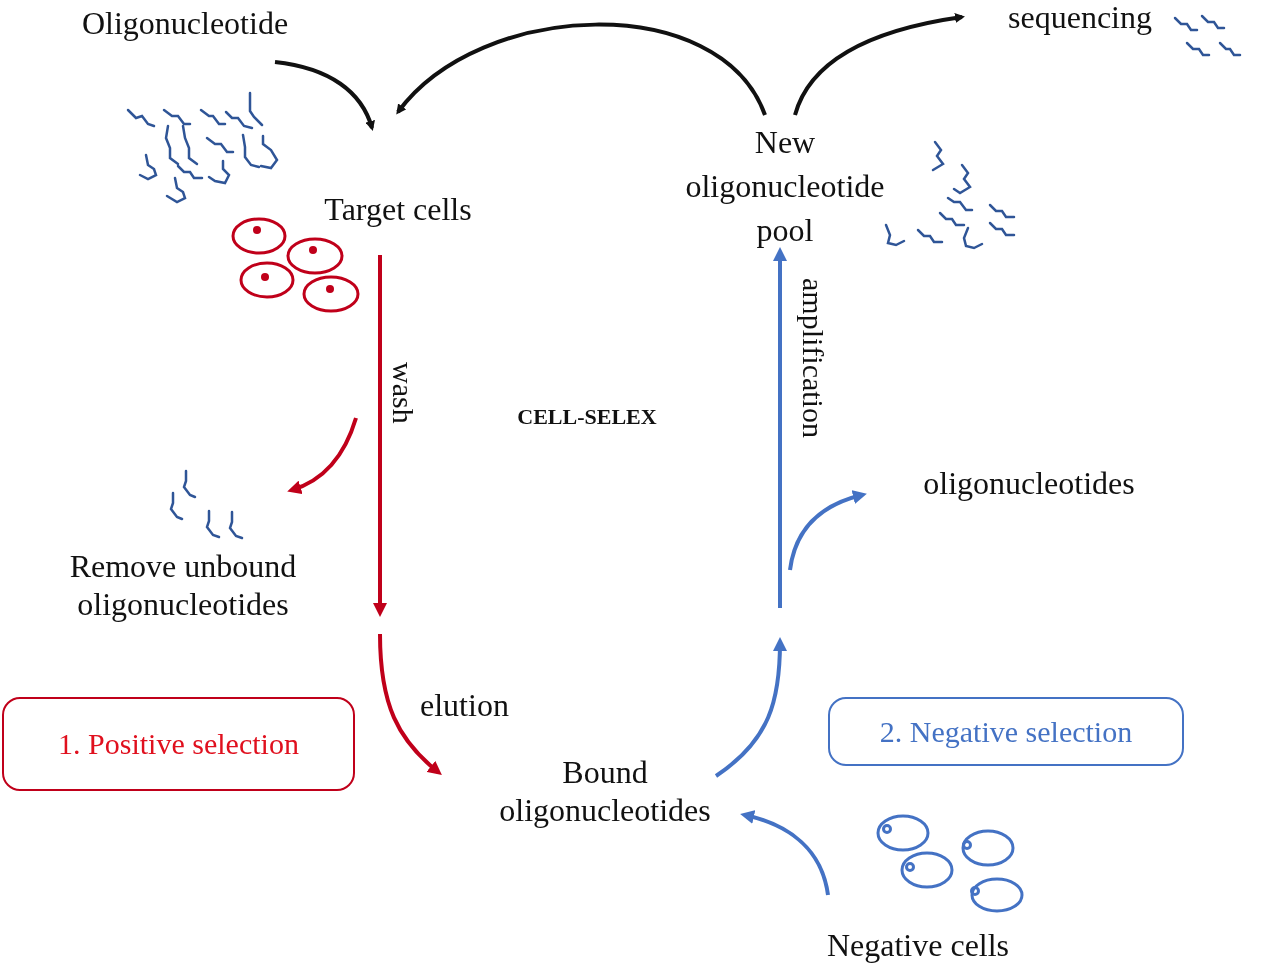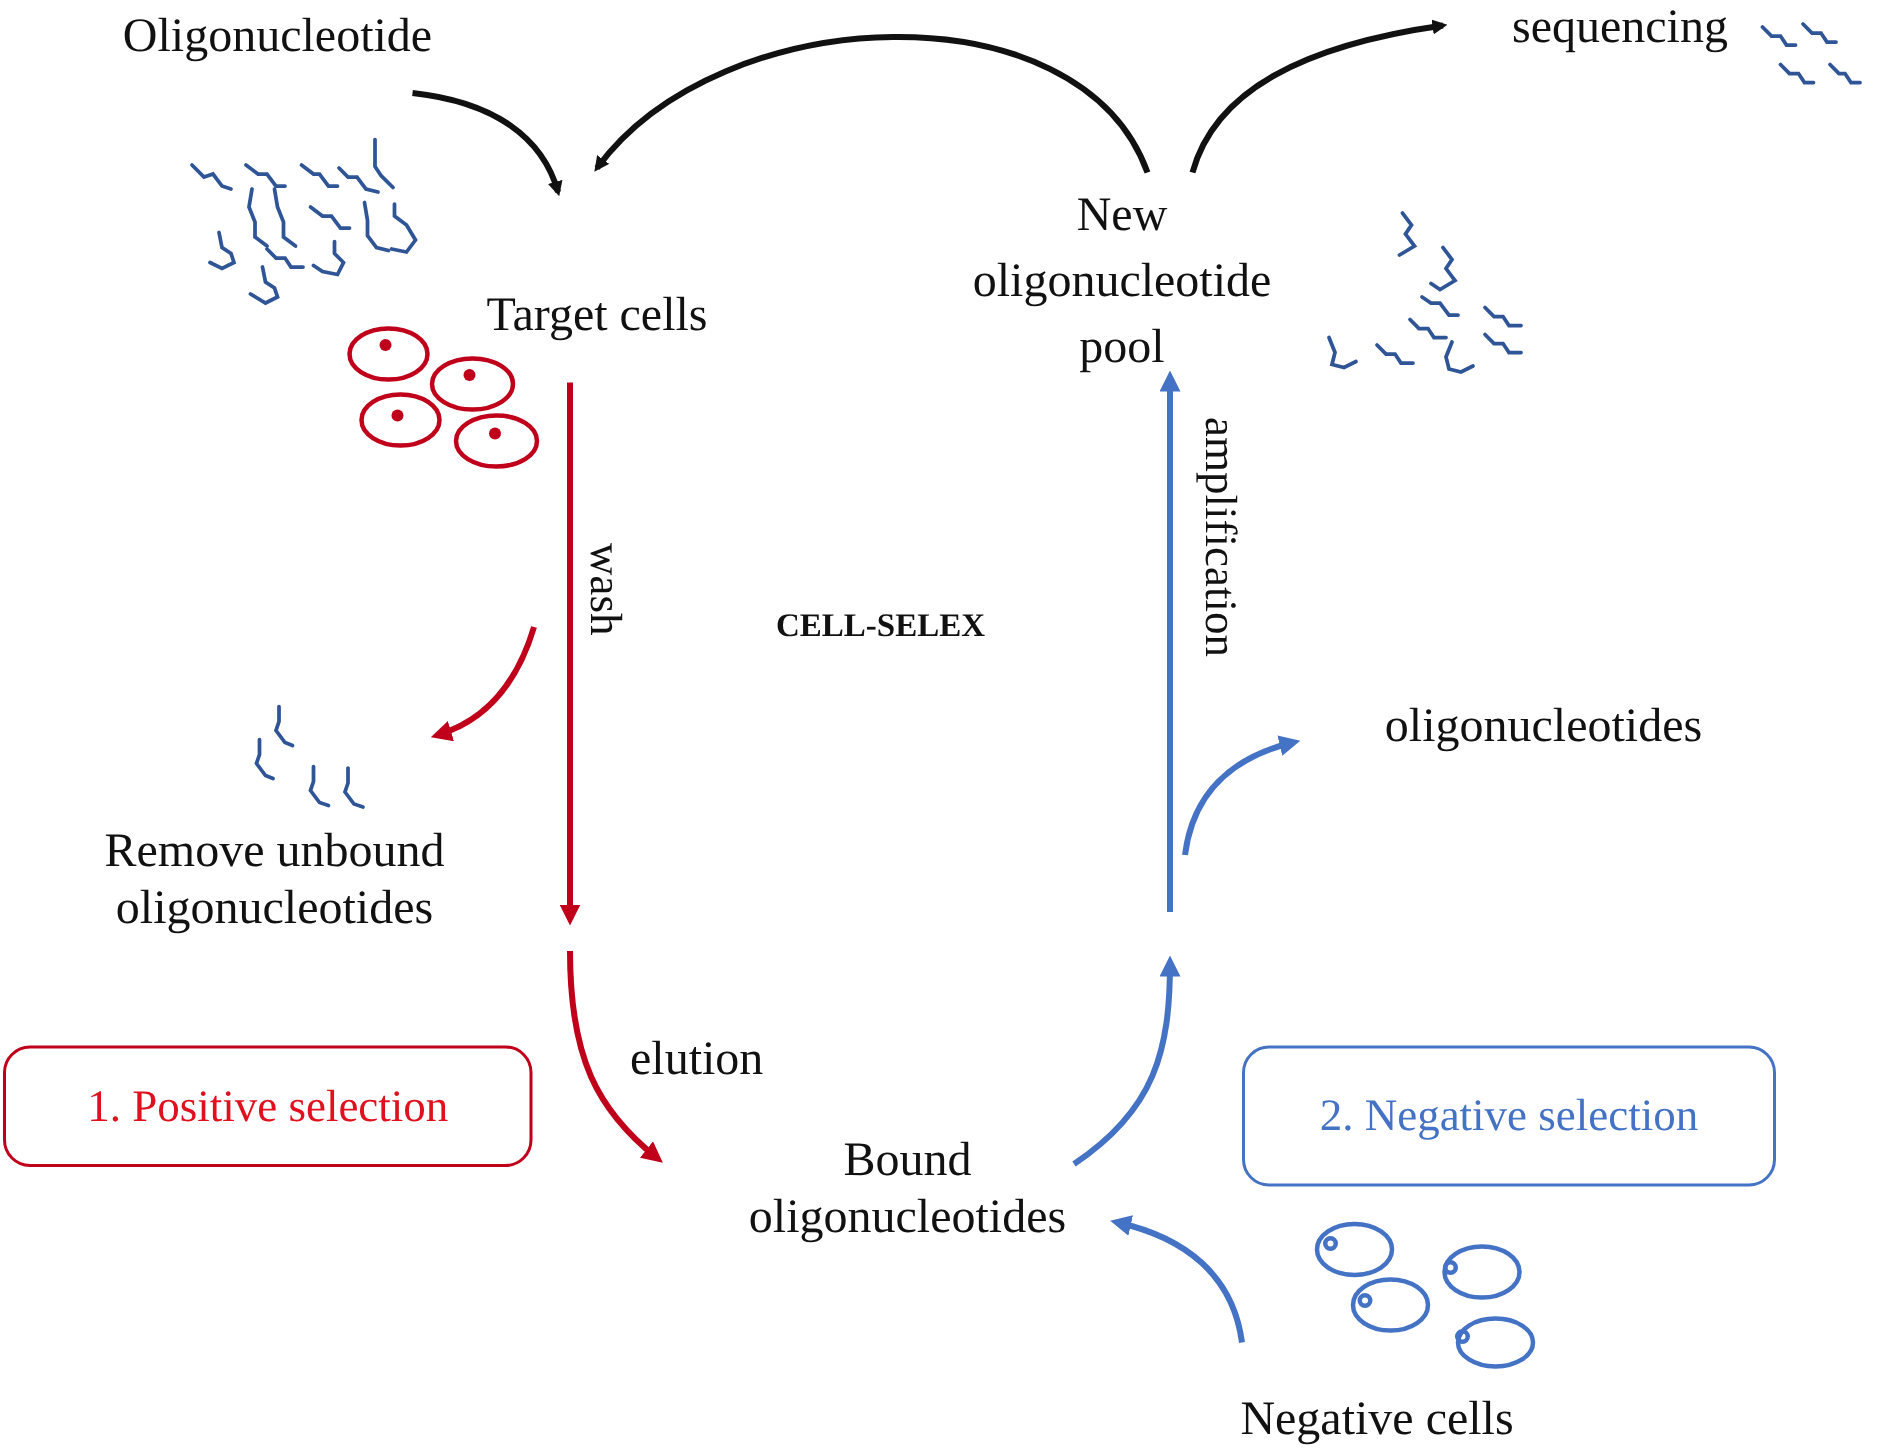--- a/index.html
+++ b/index.html
@@ -113,38 +113,38 @@
   <div>oligonucleotides</div>
 </div>
 
 <div class="lbl title" style="left:452px;top:398px;width:270px;">CELL-SELEX</div>
 
 <div class="vert" style="left:420px;top:362px;">wash</div>
 <div class="vert" style="left:830px;top:278px;">amplification</div>
 
 <div class="lbl" style="left:412px;top:686px;width:120px;text-align:left;padding-left:8px;">elution</div>
 
-<div class="box" style="left:2px;top:697px;width:353px;height:81px;border-color:#c0001a;color:#e0101e;text-align:right;">
+<div class="box" style="left:2px;top:697px;width:353px;height:94px;border-color:#c0001a;color:#e0101e;text-align:right;">
   <span>1. Positive selection</span>
 </div>
 
-<div class="box" style="left:828px;top:697px;width:356px;height:94px;border-color:#4472c4;color:#4472c4;">
+<div class="box" style="left:828px;top:697px;width:356px;height:69px;border-color:#4472c4;color:#4472c4;">
   <span>2. Negative selection</span>
 </div>
 
 <div class="lbl" style="left:475px;top:753px;width:260px;">
   <div>Bound</div>
   <div>oligonucleotides</div>
 </div>
 
 <div class="lbl" style="left:894px;top:464px;width:270px;">
   <div>oligonucleotides</div>
 </div>
 
-<div class="lbl" style="left:623px;top:120px;width:250px;line-height:44px;text-align:center;">
+<div class="lbl" style="left:660px;top:120px;width:250px;line-height:44px;text-align:center;">
   <div>New</div>
   <div>oligonucleotide</div>
   <div>pool</div>
 </div>
 
 <div class="lbl" style="left:980px;top:-2px;width:200px;">sequencing</div>
 
 <div class="lbl" style="left:798px;top:926px;width:240px;">Negative cells</div>
 
 </body></html>

